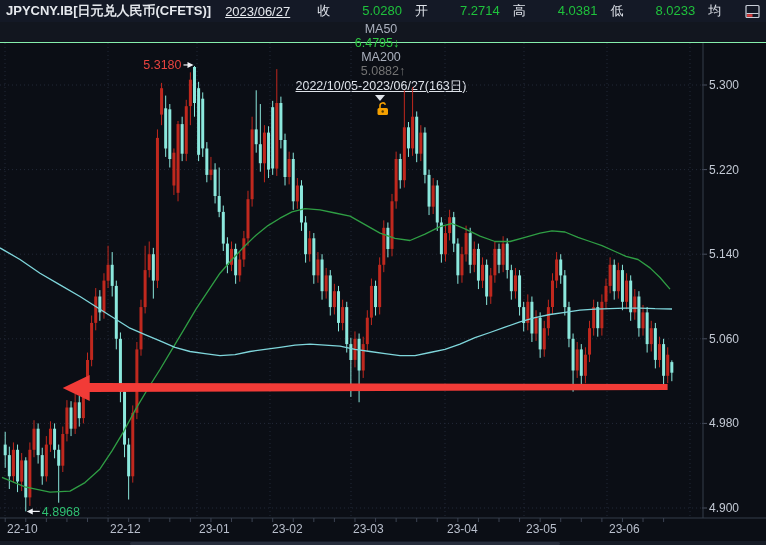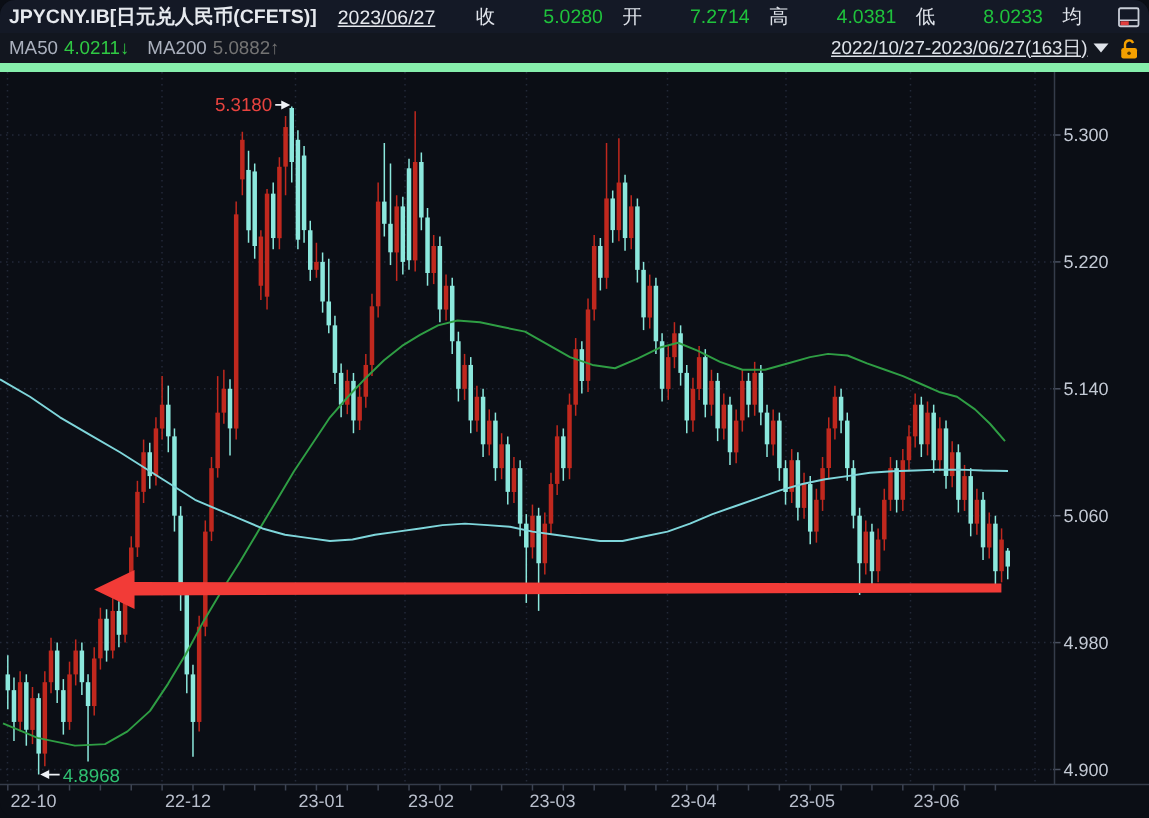--- a/index.html
+++ b/index.html
@@ -1,21 +1,21 @@
 <!DOCTYPE html>
 <html><head>
 <meta charset="utf-8">
 <style>
   html,body{margin:0;padding:0;background:#0b0e15;}
   .app{position:relative;width:766px;height:545px;background:#0b0e15;overflow:hidden;
-       font-family:"Liberation Sans","DejaVu Sans",sans-serif;border-radius:10px;-webkit-font-smoothing:antialiased;}
+       font-family:"Liberation Sans","DejaVu Sans",sans-serif;-webkit-font-smoothing:antialiased;}
   .hrow1{display:flex;align-items:center;height:22px;padding:0 6px;background:#141926;
          font-size:13px;color:#e6e9ee;white-space:nowrap;}
   .hrow2{display:flex;align-items:center;height:20px;padding:0 6px;background:#12161f;
-         font-size:12.5px;color:#aab0bd;white-space:nowrap;border-bottom:6px solid #86efac;}
+         font-size:12.5px;color:#aab0bd;white-space:nowrap;border-bottom:1px solid #86efac;flex-direction:column;}
   .sym{font-weight:bold;margin-right:14px;}
   .qdate{margin-right:27px;text-decoration:underline;}
   .fld{margin-right:13px;}
   .lbl{color:#dfe3ea;margin-right:4px;}
   .val{color:#1fc23c;margin-left:28px;}
   .avg{margin-right:6px;}
   .spacer{flex:1;}
   .ma-lbl{color:#aab0bd;margin-right:4px;}
   .ma50-val{color:#2fc943;margin-right:12px;}
   .ma200-val{color:#737373;}
@@ -51,25 +51,25 @@
       <svg width="15" height="15" viewBox="0 0 15 15">
         <rect x="1" y="1.5" width="13" height="12" rx="1" fill="none" stroke="#c9ced8" stroke-width="1.2"></rect>
         <line x1="1.5" y1="9.5" x2="13.5" y2="9.5" stroke="#c9ced8" stroke-width="1"></line>
         <rect x="2" y="10.2" width="5.5" height="2.6" fill="#e03e3e"></rect>
       </svg>
     </span>
   </div>
 
   <div class="hrow2">
     <span class="ma-lbl">MA50</span>
-    <span class="ma50-val">4.0211↓</span>
+    <span class="ma50-val">6.4795↓</span>
     <span class="ma-lbl">MA200</span>
     <span class="ma200-val">5.0882↑</span>
     <span class="spacer"></span>
-    <span class="range-txt">2022/10/27-2023/06/27(163日)</span>
+    <span class="range-txt">2022/10/05-2023/06/27(163日)</span>
     <span class="tri-down"></span>
     <span class="icon-btn">
       <svg width="14" height="15" viewBox="0 0 14 15">
         <path d="M4 7 V4.6 a2.8 2.8 0 0 1 5.4 -0.9" fill="none" stroke="#f5a000" stroke-width="1.6"></path>
         <rect x="1.5" y="7" width="10.5" height="7" rx="1.5" fill="#f5a000"></rect>
         <circle cx="6.7" cy="10.5" r="1.2" fill="#5a3c00"></circle>
       </svg>
     </span>
   </div>
 

